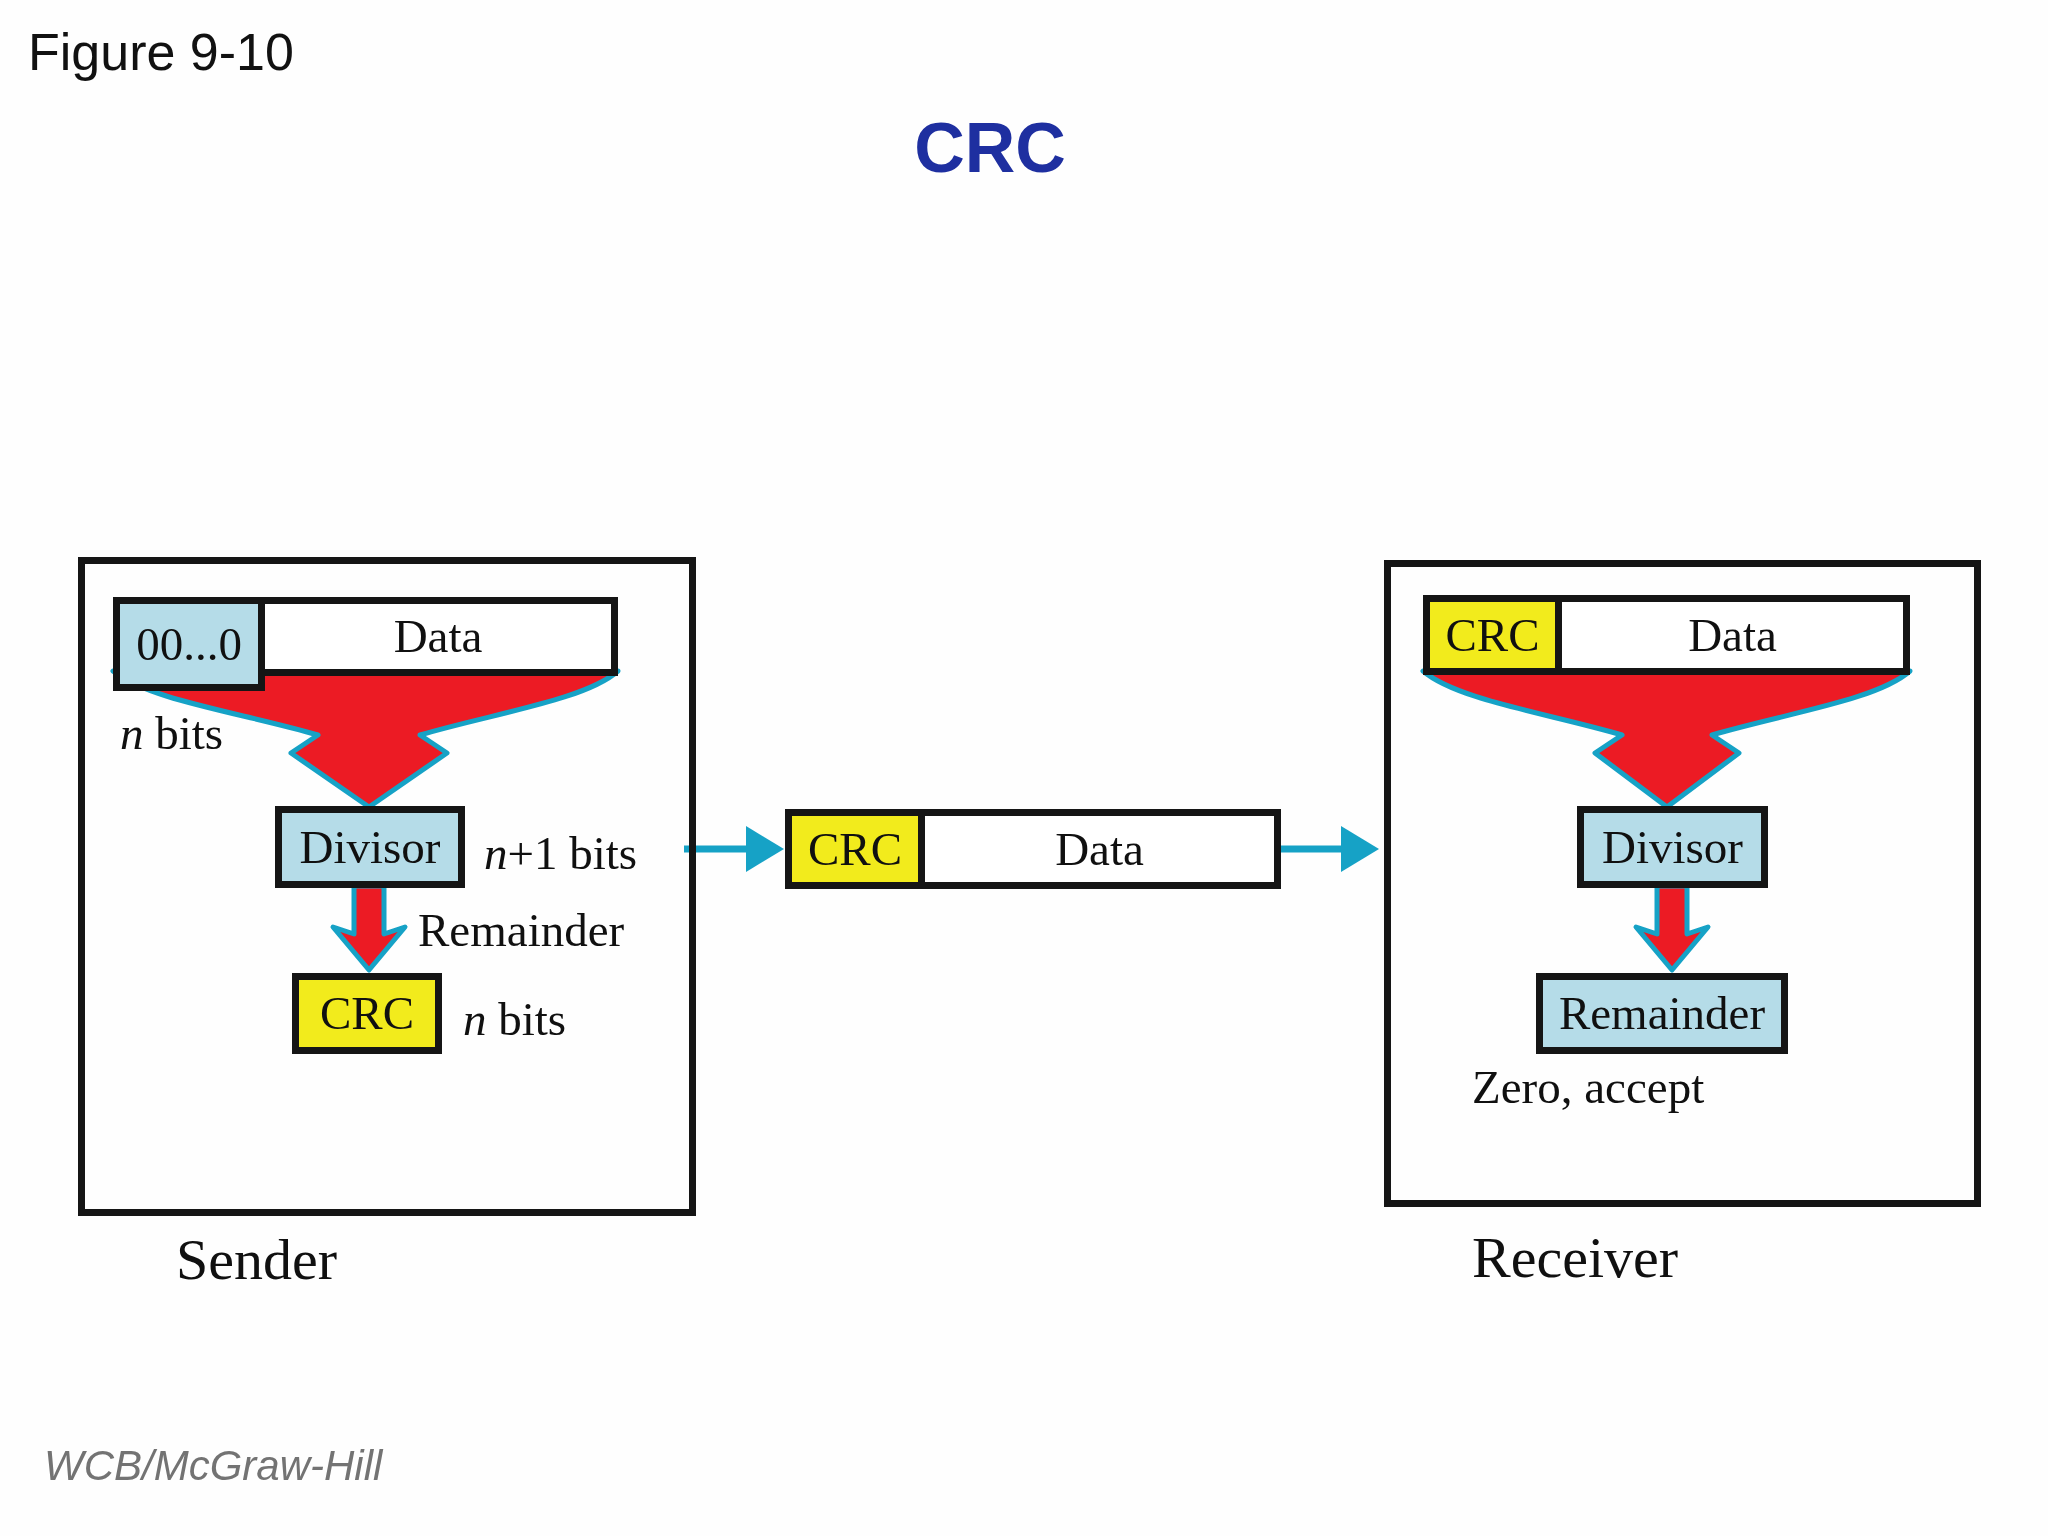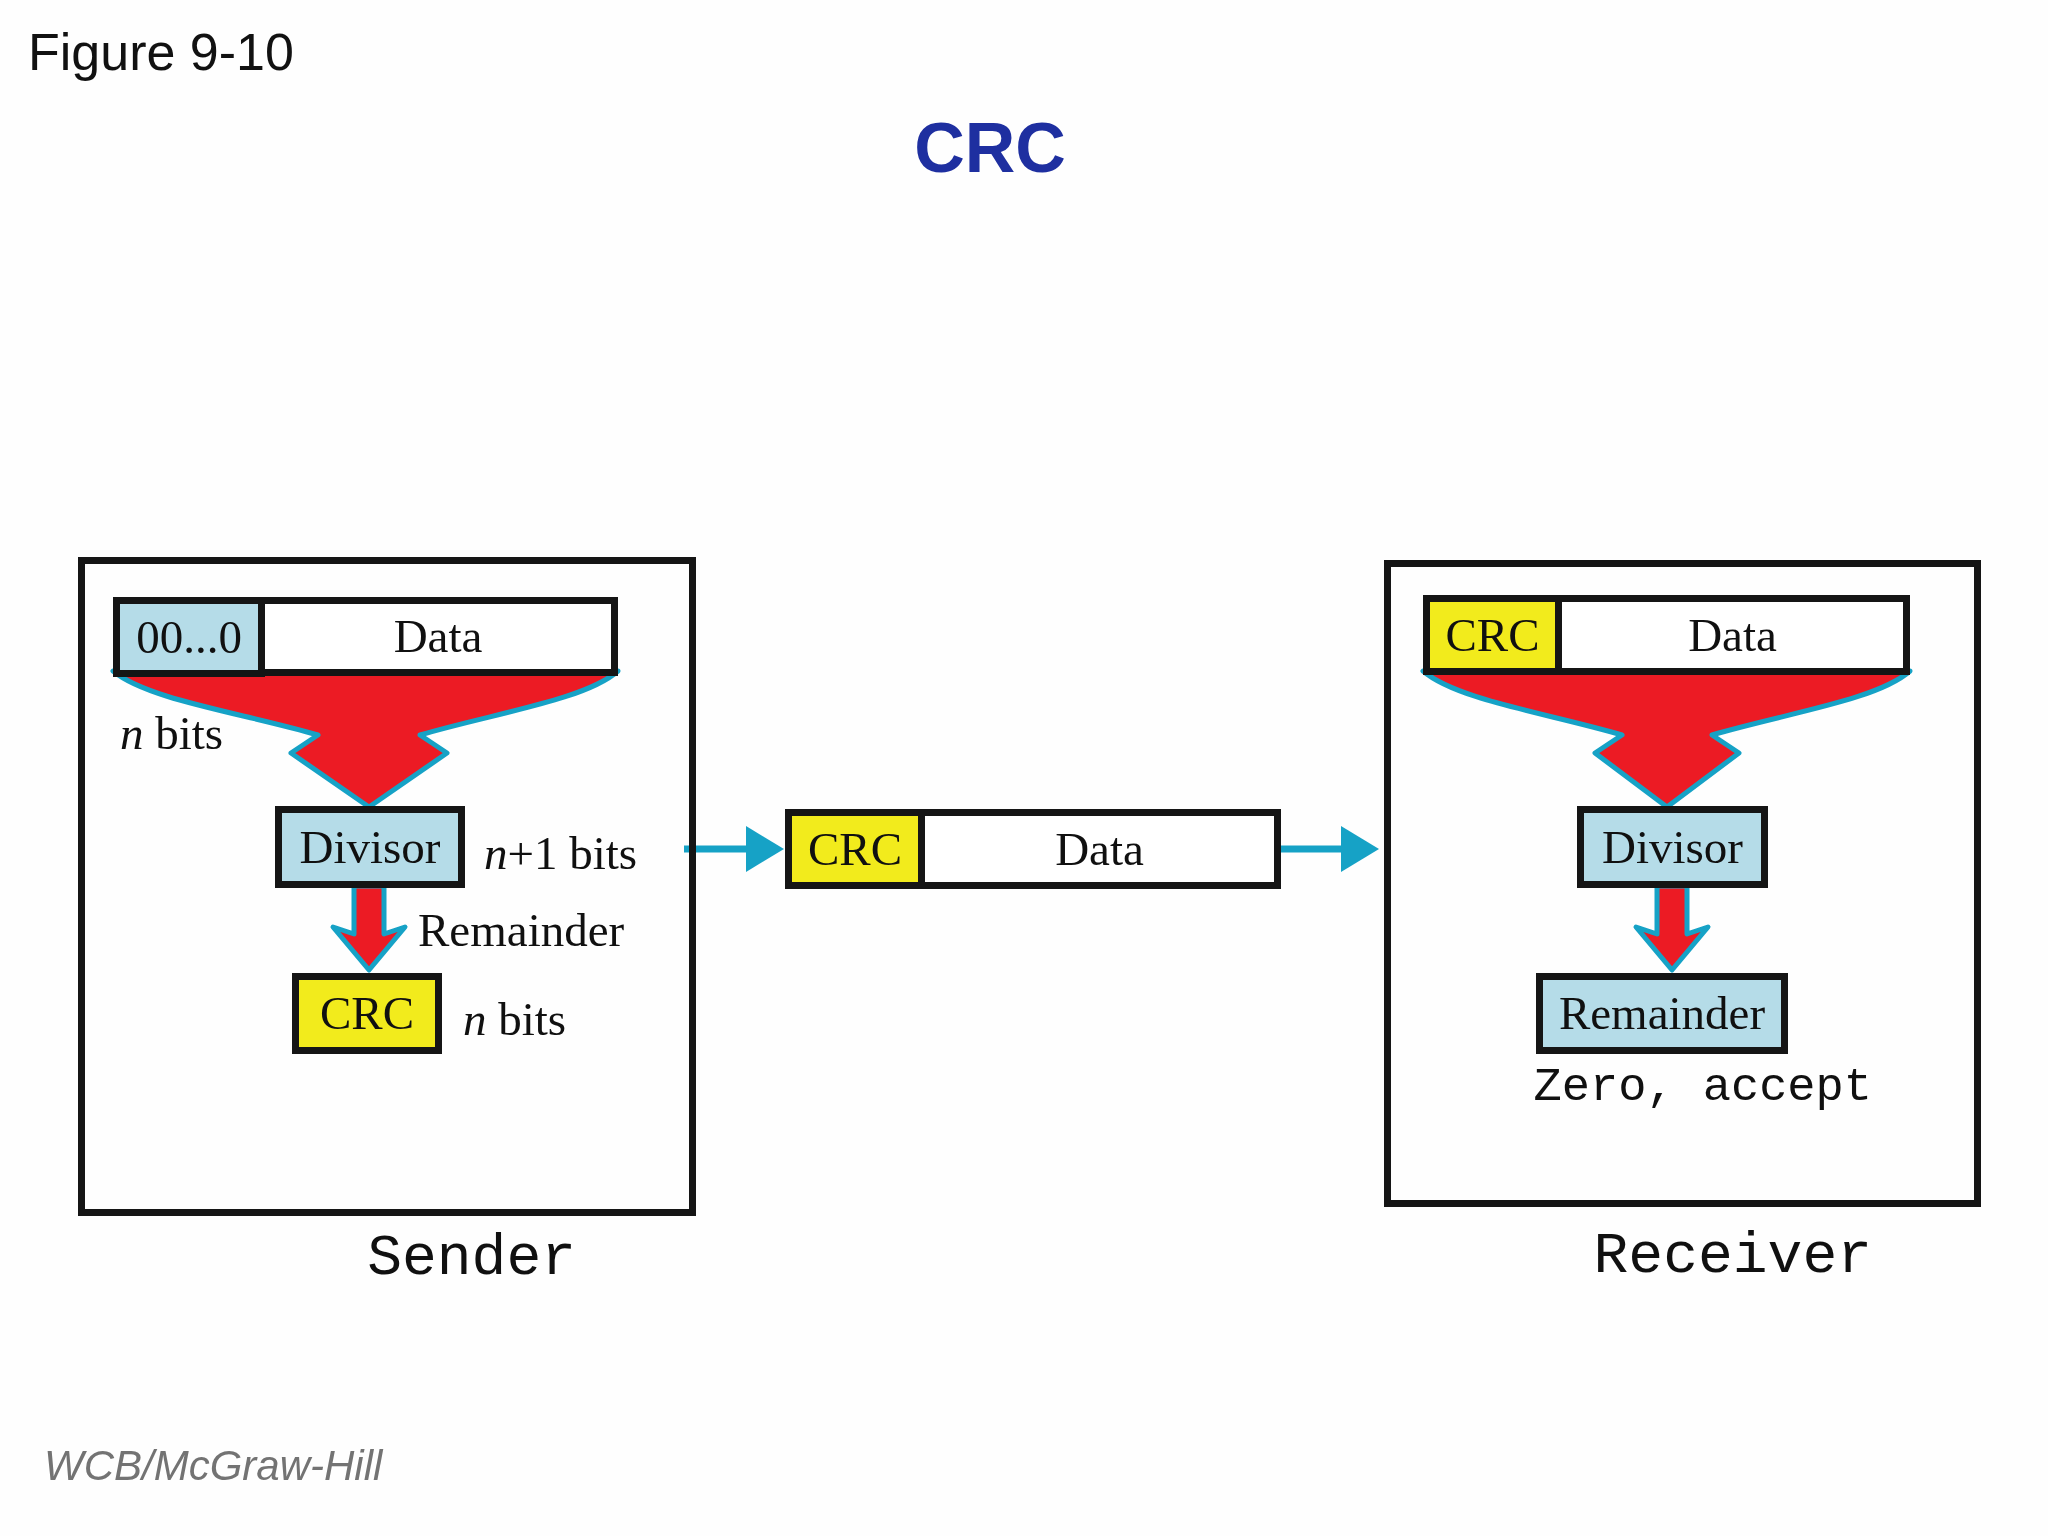--- a/index.html
+++ b/index.html
@@ -26,21 +26,21 @@
         display:flex;align-items:center;justify-content:center;
         font-size:47px;color:#101010;line-height:1;}
   .cell + .cell{margin-left:-7px;}
 
   .lightblue{background:#b5dce8;}
   .yellow{background:#f2eb1c;}
   .white{background:#ffffff;}
 
   .lbl{font-size:47px;color:#101010;white-space:nowrap;line-height:1.1;text-align:right;}
   .big-lbl{font-size:58px;color:#101010;white-space:nowrap;}
-  .ctr{text-align:right;font-family:Liberation Mono, monospace;}
+  .ctr{text-align:left;}
   .ital{font-style:italic;}
 
   svg{position:absolute;left:0;top:0;}
   .boxlayer{z-index:3;}
   #arrow-layer{z-index:2;pointer-events:none;}
 </style>
 </head>
 <body>
 
 <div id="page">
@@ -63,21 +63,21 @@
     <line x1="684" y1="849" x2="748" y2="849" stroke="#16a2c6" stroke-width="7"></line>
     <path d="M 746 826 L 784 849 L 746 872 Z" fill="#16a2c6"></path>
 
     <line x1="1281" y1="849" x2="1343" y2="849" stroke="#16a2c6" stroke-width="7"></line>
     <path d="M 1341 826 L 1379 849 L 1341 872 Z" fill="#16a2c6"></path>
   </svg>
 
   <div class="abs machine boxlayer" id="sender-box" style="left:78px;top:557px;width:604px;height:645px;"></div>
 
   <div class="abs row boxlayer" style="left:113px;top:597px;">
-    <div class="cell lightblue" style="width:152px;height:80px;">
+    <div class="cell lightblue" style="width:152px;height:94px;">
       <span>00...0</span>
     </div>
     <div class="cell white" style="width:360px;height:79px;">
       <span>Data</span>
     </div>
   </div>
 
   <div class="abs lbl boxlayer" style="left:120px;top:708px;">
     <span class="ital">n</span><span> bits</span>
   </div>

